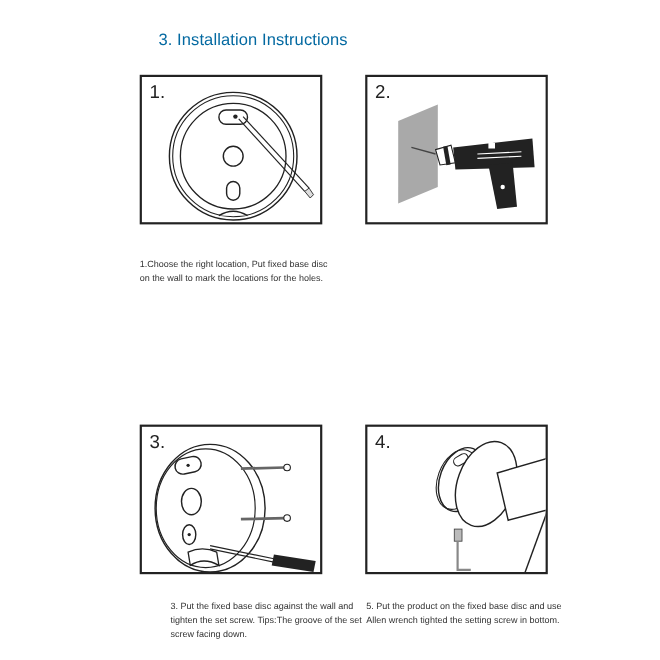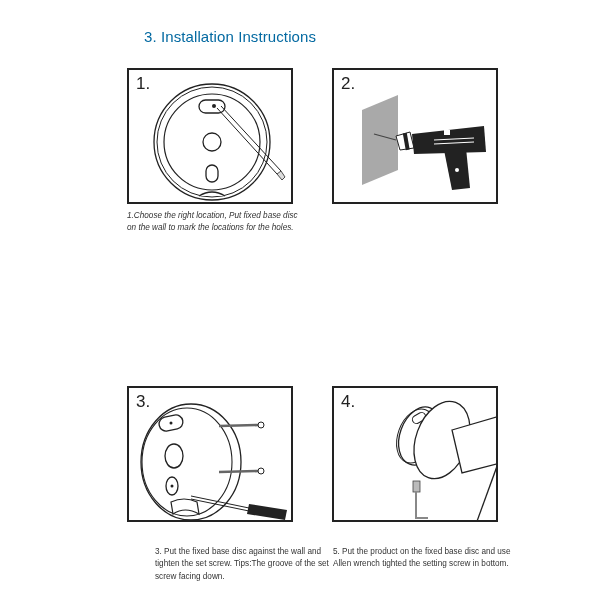--- a/index.html
+++ b/index.html
@@ -4,21 +4,21 @@
 <style>
   html, body { margin:0; padding:0; background:#fff; }
   body { width:600px; height:600px; position:relative; overflow:hidden; font-family:"Liberation Sans", sans-serif; color:#222; }
   .title { position:absolute; left:127px; top:28px; font-size:15px; font-weight:normal; color:#0369a1; letter-spacing:0.1px;margin-left:17px; }
   .panel { position:absolute; width:166px; height:136px; border:2px solid #222; box-sizing:border-box; background:#fff; overflow:hidden; }
   .panel .num { position:absolute; left:7px; top:4px; font-size:17px; color:#222; }
   .panel svg { position:absolute; left:0; top:0; }
   .desc { position:absolute; width:180px; font-size:8.2px; line-height:12.3px; color:#333; }
   #p1 { left:127px; top:68px; } #p2 { left:332px; top:68px; }
   #p3 { left:127px; top:386px; } #p4 { left:332px; top:386px; }
-  #d1 { left:127px; top:210px;font-style:italic; } #d2 { left:333px; top:225px; }
+  #d1 { left:127px; top:235px; } #d2 { left:333px; top:225px; }
   #d3 { left:127px; top:546px;margin-left:28px; } #d4 { left:333px; top:546px; }
 </style>
 </head>
 <body>
 
 <div class="title">3. Installation Instructions</div>
 
 <div class="panel" id="p1">
   <span class="num">1.</span>
   <svg width="166" height="136">

